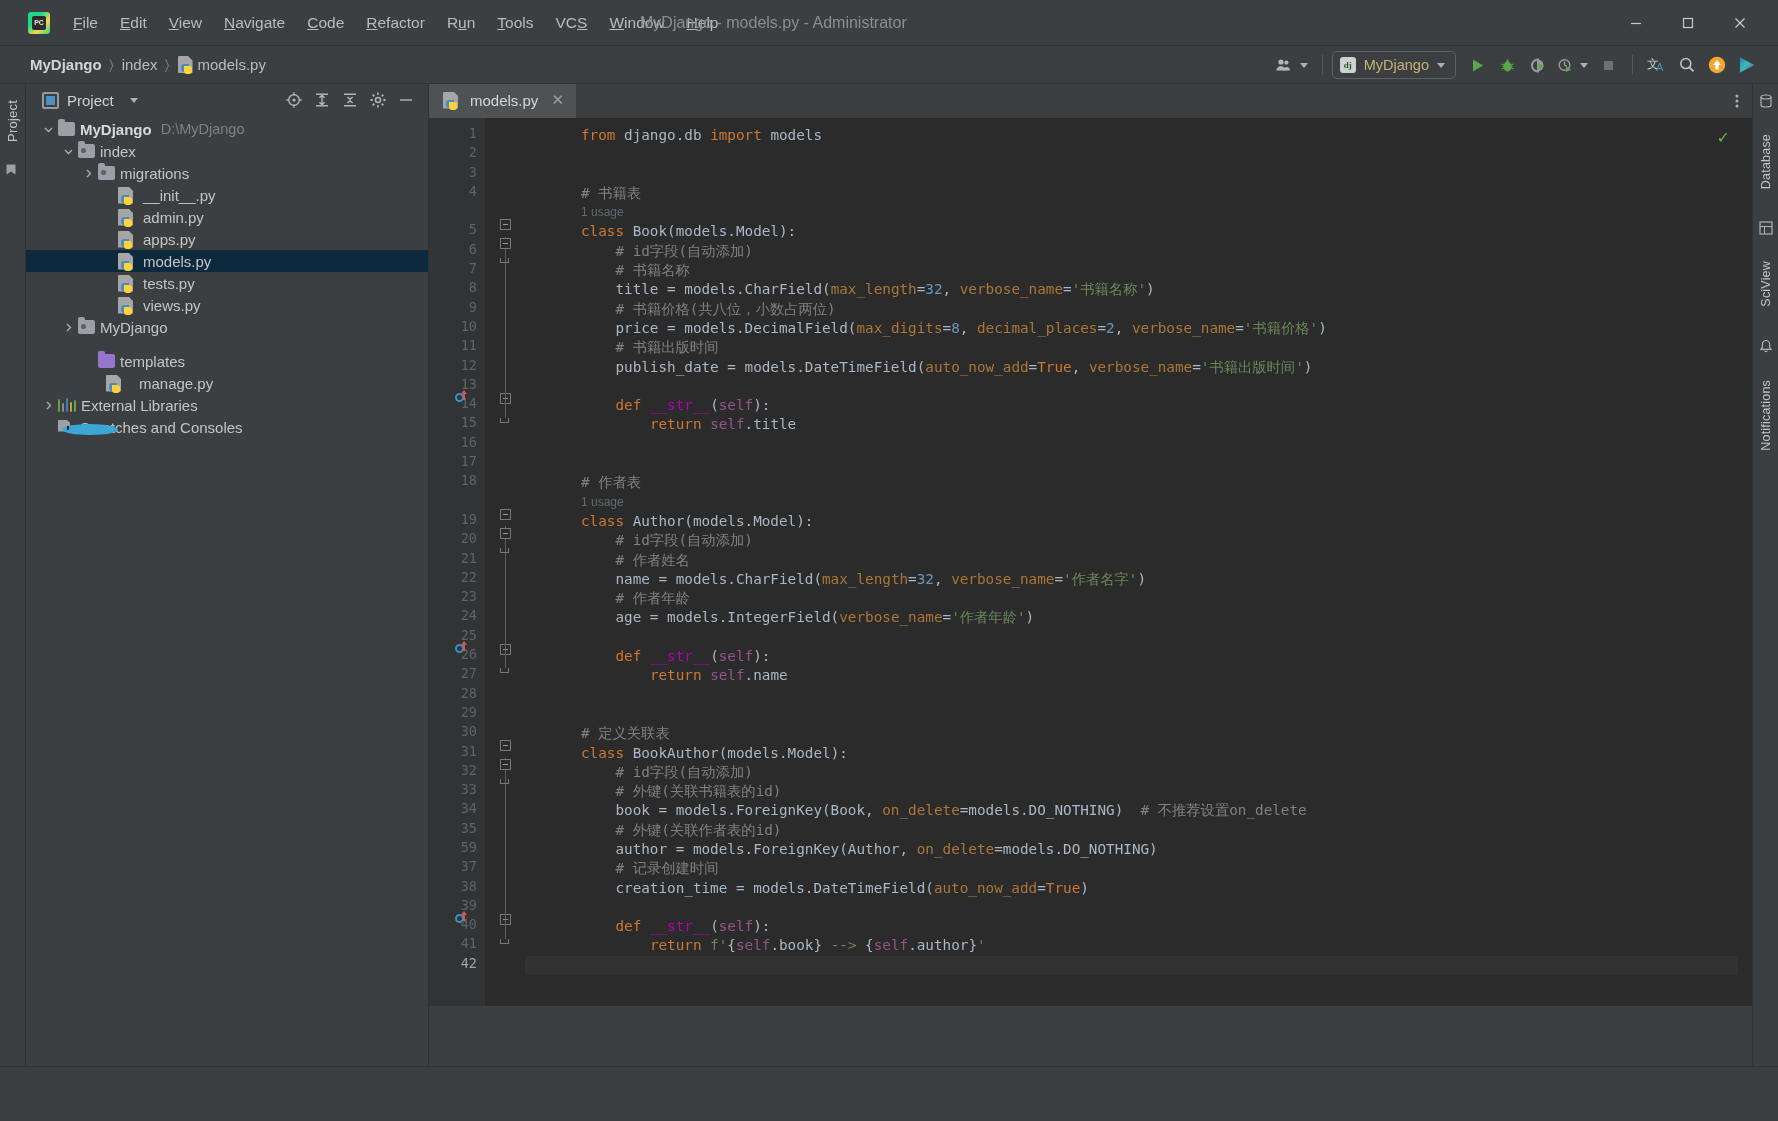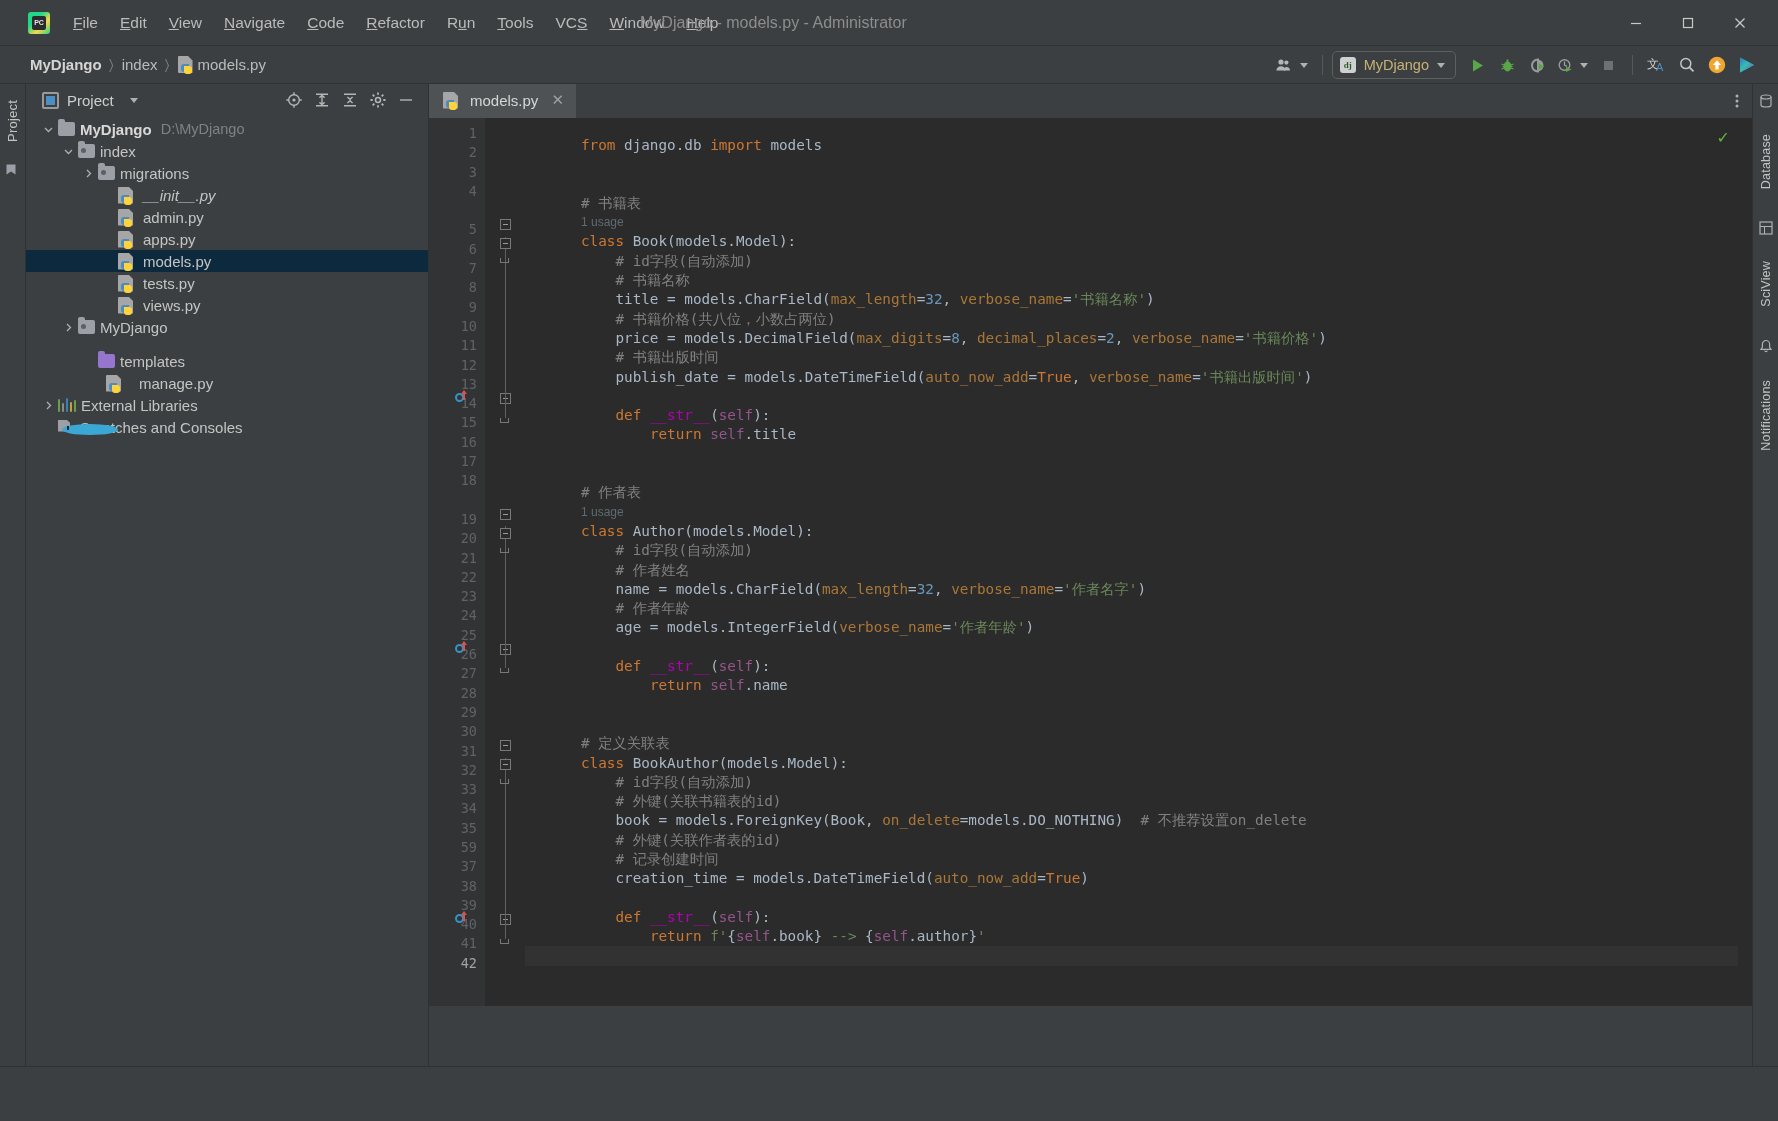--- a/index.html
+++ b/index.html
@@ -233,21 +233,21 @@
   }
   .gutter {
     width: 56px; background:#313335; flex:0 0 56px;
     position:relative; padding-top:6px;
   }
   .gutter2 {
     width: 40px; background:#2b2b2b; flex:0 0 40px;
     position:relative; padding-top:6px;
   }
   .code-area {
-    flex:1; position:relative; padding-top:18px; overflow:hidden;
+    flex:1; position:relative; padding-top:8px; overflow:hidden;
     font-family:"DejaVu Sans Mono","Liberation Mono",monospace;
   }
   .ln {
     height:19.3px; line-height:19.3px;
     font-family:"DejaVu Sans Mono","Liberation Mono",monospace;
     font-size:13.5px; color:#606366; text-align:right; padding-right:8px;
   }
   .ln.cur { color:#a4a3a3; }
   .cl {
     height:19.3px; line-height:19.3px;
@@ -519,21 +519,21 @@
           <div class="trow" style="padding-left: 52px;">
             <span class="tw"><svg width="11" height="11" viewBox="0 0 11 11">
                 <path d="M4 2 L7.5 5.5 L4 9" fill="none" stroke="#aeb0b1" stroke-width="1.3"></path>
               </svg></span>
             <span class="folder">
               <span class="f1"></span>
               <span class="dot"></span>
             </span>
             <span class="tlabel">migrations</span>
           </div>
-          <div class="trow" style="padding-left: 72px; font-style: italic;">
+          <div class="trow" style="padding-left: 72px;">
             <span class="tw"></span>
             <span class="pyicon">
               <span class="pg"></span>
               <span class="sn1"></span>
               <span class="sn2"></span>
             </span>
             <span class="tlabel">__init__.py</span>
           </div>
           <div class="trow" style="padding-left: 72px;">
             <span class="tw"></span>
@@ -823,20 +823,21 @@
             <div class="cl"><span>    </span><span class="kw">def</span><span> </span><span class="dunder">__str__</span><span>(</span><span class="self">self</span><span>):</span></div>
             <div class="cl"><span>        </span><span class="kw">return</span><span> </span><span class="self">self</span><span>.name</span></div>
             <div class="cl">&nbsp;</div>
             <div class="cl">&nbsp;</div>
             <div class="cl"><span class="cmt"># 定义关联表</span></div>
             <div class="cl"><span class="kw">class</span><span> BookAuthor(models.Model):</span></div>
             <div class="cl"><span>    </span><span class="cmt"># id字段(自动添加)</span></div>
             <div class="cl"><span>    </span><span class="cmt"># 外键(关联书籍表的id)</span></div>
             <div class="cl"><span>    book = models.ForeignKey(Book, </span><span class="kwarg">on_delete</span><span>=models.DO_NOTHING)  </span><span class="cmt"># 不推荐设置on_delete</span></div>
             <div class="cl"><span>    </span><span class="cmt"># 外键(关联作者表的id)</span></div>
+            <div class="cl"><span>    author = models.ForeignKey(Author, </span><span class="kwarg">on_delete</span><span>=models.DO_NOTHING)</span></div>
             <div class="cl"><span>    </span><span class="cmt"># 记录创建时间</span></div>
             <div class="cl"><span>    creation_time = models.DateTimeField(</span><span class="kwarg">auto_now_add</span><span>=</span><span class="bool">True</span><span>)</span></div>
             <div class="cl">&nbsp;</div>
             <div class="cl"><span>    </span><span class="kw">def</span><span> </span><span class="dunder">__str__</span><span>(</span><span class="self">self</span><span>):</span></div>
             <div class="cl"><span>        </span><span class="kw">return</span><span> </span><span class="str">f'</span><span class="brace">{</span><span class="self">self</span><span>.book</span><span class="brace">}</span><span class="str"> --&gt; </span><span class="brace">{</span><span class="self">self</span><span>.author</span><span class="brace">}</span><span class="str">'</span></div>
             <div class="cl curline">&nbsp;</div>
           </div>
         <div class="inspect-ok">✓</div>
         <div class="scroll-right"></div>
       </div>

